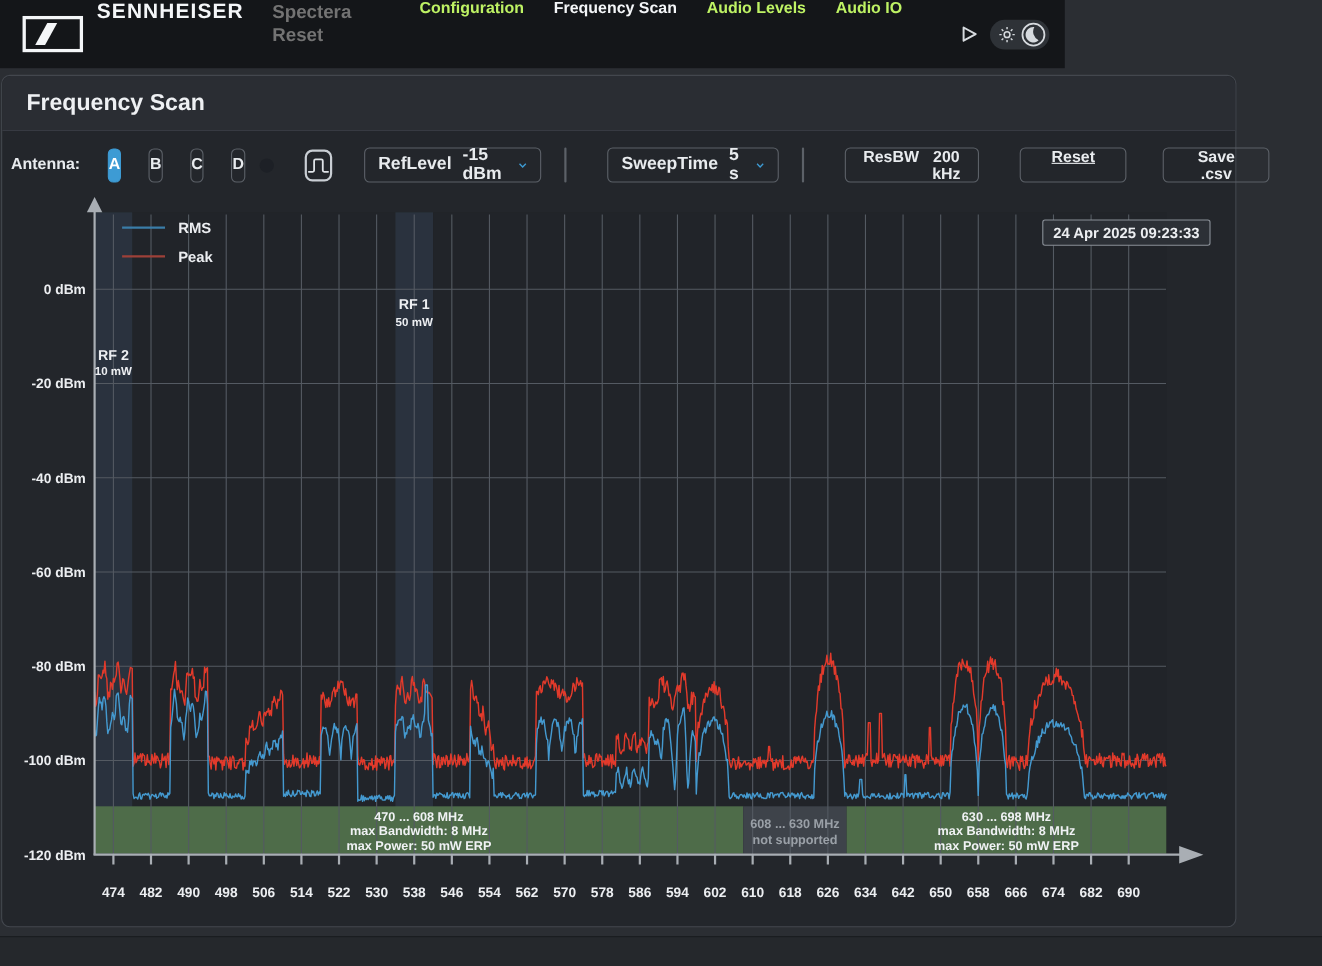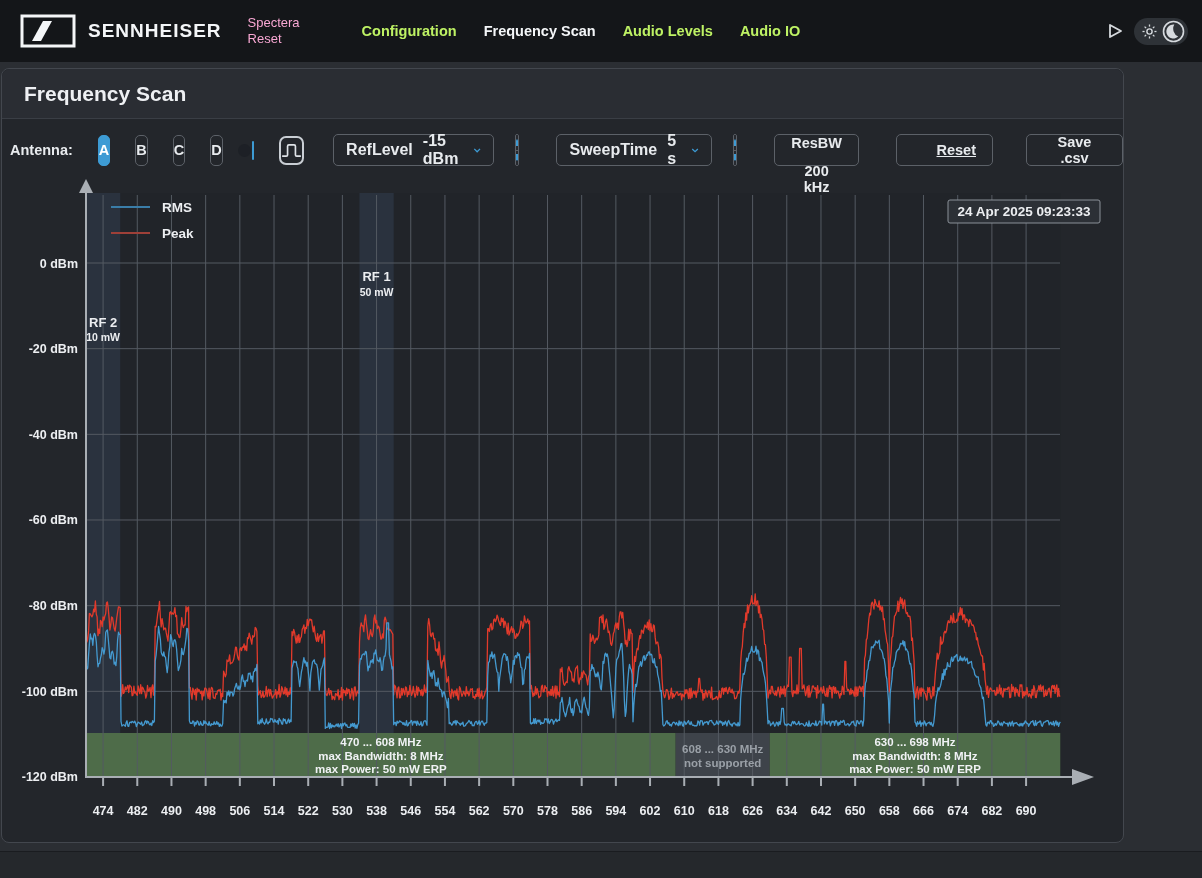--- a/index.html
+++ b/index.html
@@ -1,24 +1,24 @@
 <!DOCTYPE html>
 <html><head>
 <meta charset="utf-8">
 <style>
   * { margin:0; padding:0; box-sizing:border-box; }
   html,body { width:1202px; height:878px; background:#2b2e33; overflow:hidden;
               font-family:"Liberation Sans", sans-serif; }
 
   
-  .topbar { position:absolute; left:0; top:0; width:1202px; height:62px;
-            background:#141619; display:flex; align-items:center; }
+  .topbar { position:absolute; left:0; top:0; width:968px; height:62px;
+            background:#141619; display:flex; }
   .logo-box { margin-left:20px; flex:0 0 auto; display:flex; align-items:center; }
   .brand { color:#f4f6f8; font-weight:bold; font-size:19px; letter-spacing:1px; margin-left:12px; }
-  .product { margin-left:26px; color:#f9a8d4; font-weight:normal; font-size:13px; line-height:1.25; }
+  .product { margin-left:26px; color:#737373; font-weight:bold; font-size:17px; line-height:1.25; }
   .nav { display:flex; gap:27px; margin-left:62px; }
   .nav a { color:#bef264; font-weight:bold; font-size:14.5px; text-decoration:none; cursor:pointer; }
   .nav a.active { color:#f4f6f8; }
   .topbar-right { margin-left:auto; margin-right:14px; display:flex; align-items:center; gap:10px; }
   .icon-btn { background:none; border:none; cursor:pointer; display:flex; align-items:center; }
   .theme-pill { background:#2e3237; border-radius:14px; height:27px; display:flex;
                 align-items:center; padding:0 3px 0 8px; gap:5px; }
 
   
   .panel { position:absolute; left:1px; top:68px; width:1123px; height:775px;
@@ -47,21 +47,21 @@
              display:flex; flex-direction:column; overflow:hidden; }
   .spinner button { flex:1; background:#26292f; border:none; cursor:pointer; display:flex;
                     align-items:center; justify-content:center; padding:0; }
   .spinner button + button { border-top:1px solid #5c6168; }
   .tri-up { width:0; height:0; border-left:5px solid transparent; border-right:5px solid transparent;
             border-bottom:7px solid #3d9bd4; }
   .tri-down { width:0; height:0; border-left:5px solid transparent; border-right:5px solid transparent;
               border-top:7px solid #3d9bd4; }
   .ctl-btn { height:32px; border:1px solid #5c6168; border-radius:5px; background:transparent;
              color:#e8ebee; font-weight:bold; font-size:14.5px; cursor:pointer; padding:0 16px;
-             display:flex; align-items:flex-end; gap:12px;flex-direction:column; }
+             display:flex; align-items:flex-start; gap:12px; }
   .ctl-btn.plain { justify-content:center; min-width:97px; gap:0; margin-left:4px; }
 
   
   #chart-svg { display:block; margin-top:5px; }
 
   .footer-strip { position:absolute; left:0; top:851px; width:1202px; height:27px;
                   background:#25282c; border-top:1px solid #1a1c20; }
 </style>
 </head>
 <body>

